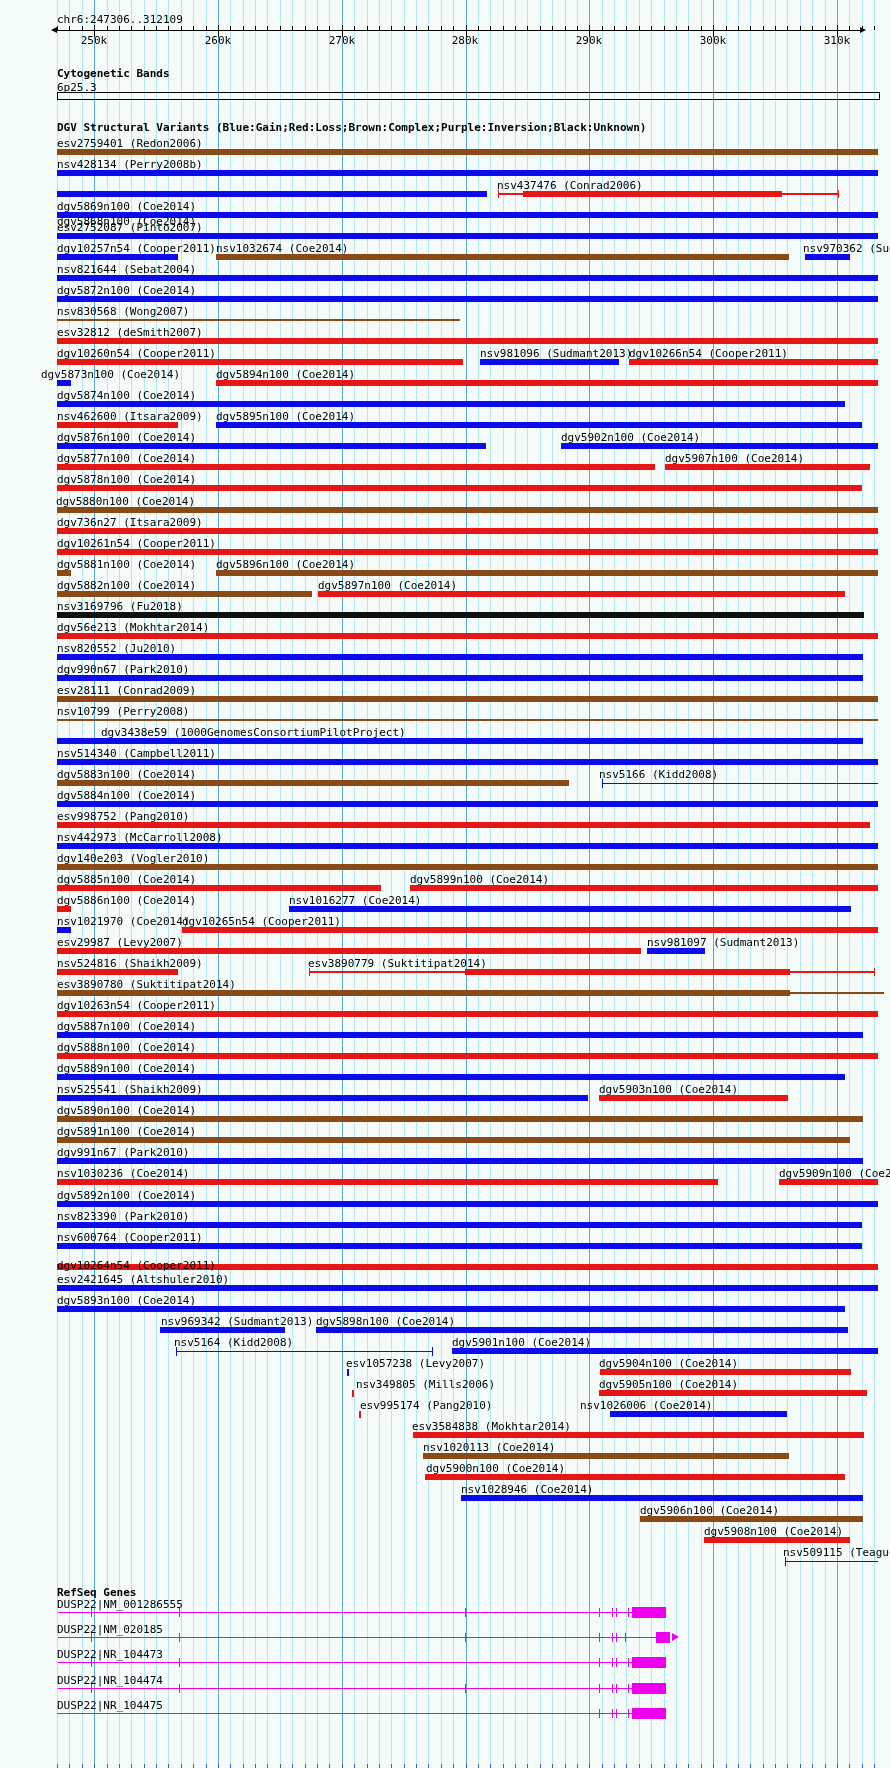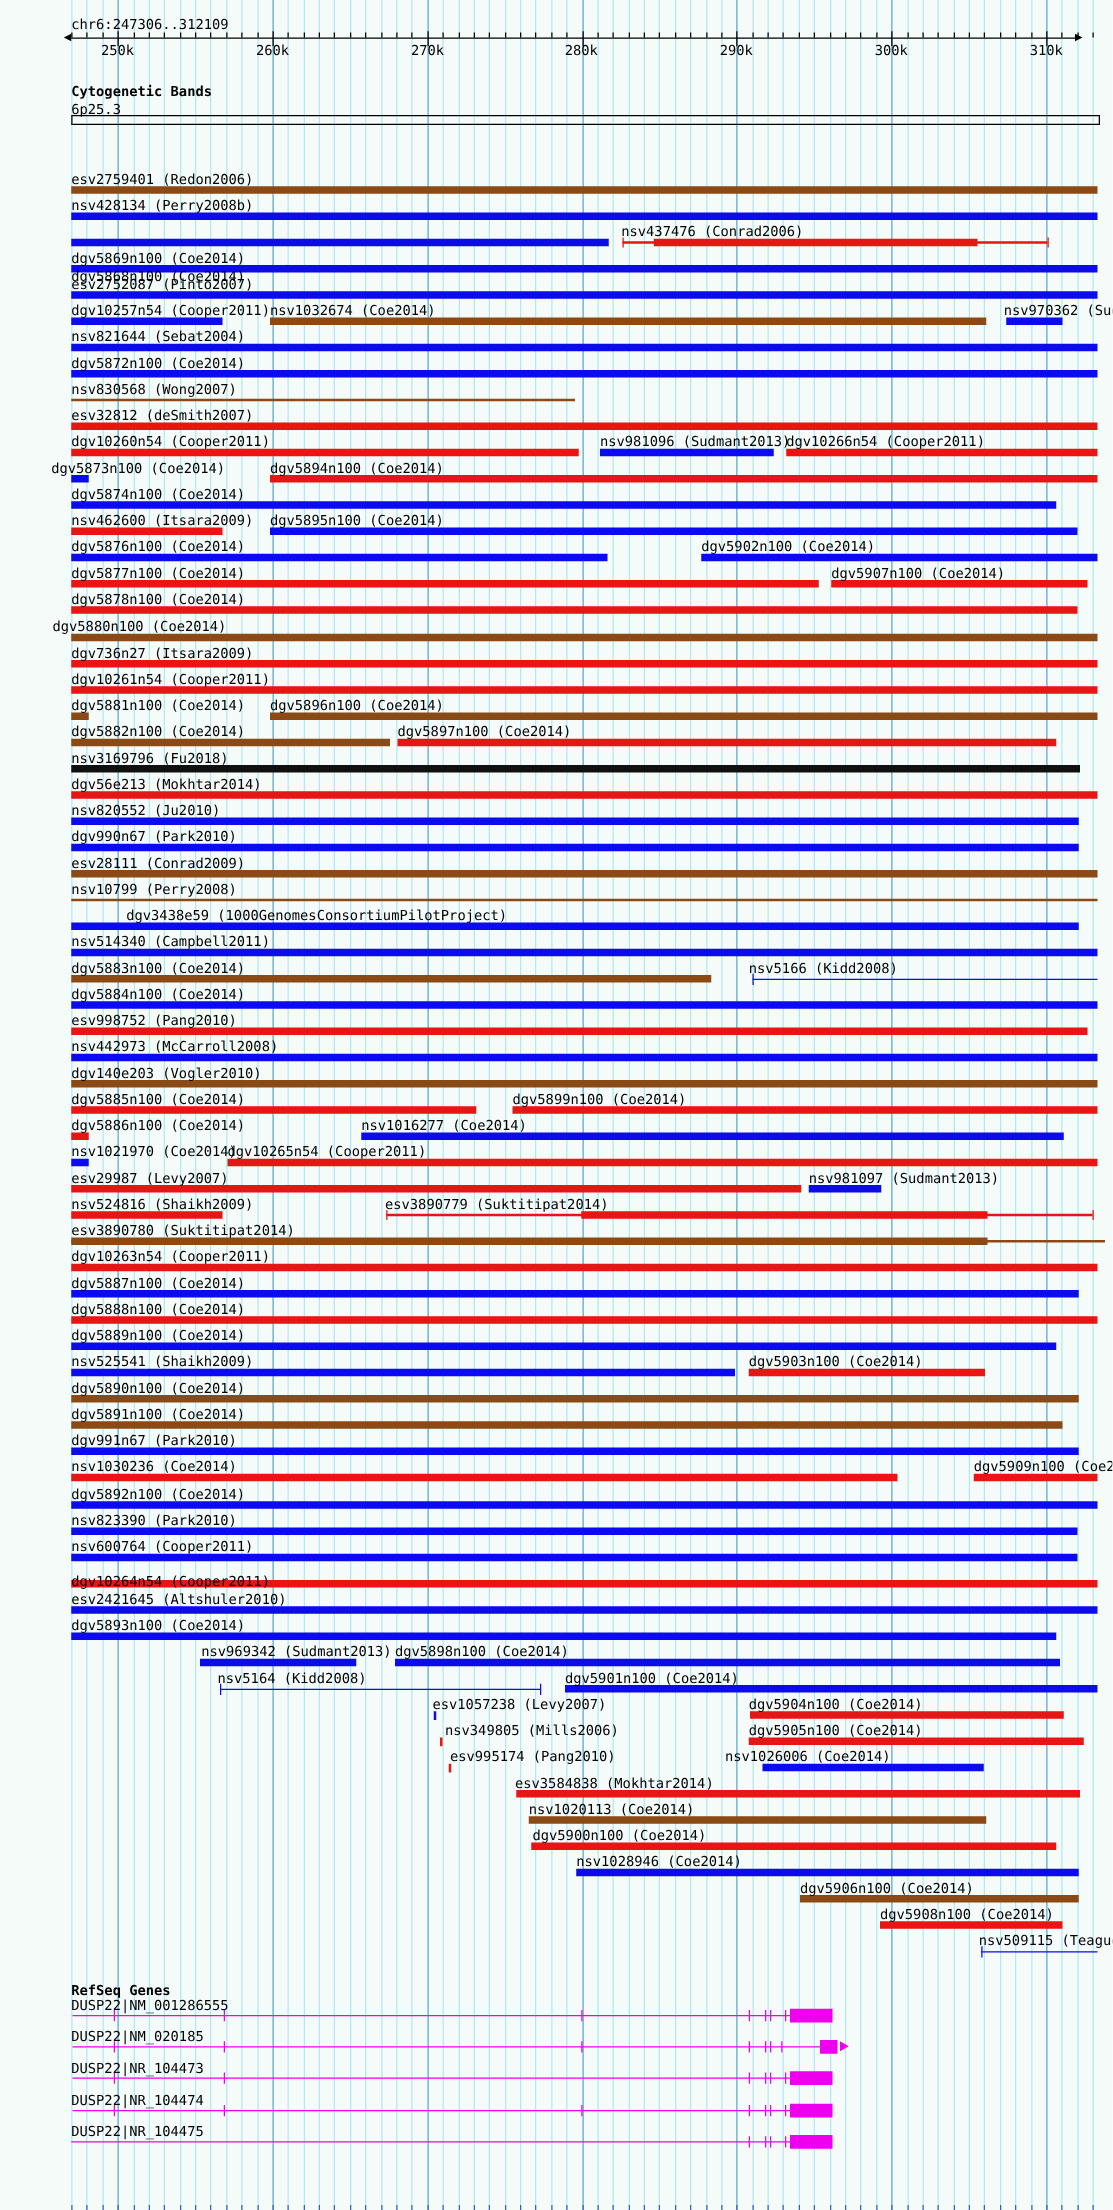--- a/index.html
+++ b/index.html
@@ -11,20 +11,21 @@
 </style>
 </head>
 <body>
 
 <div id="screen" style="background: rgb(244, 251, 248);">
   <div class="abs txt" style="left:57px;top:14px;">chr6:247306..312109</div>
   <div class="abs" id="ruler" style="z-index: 4;"></div>
   <div class="abs hdr" style="left:57px;top:68px;">Cytogenetic Bands</div>
   <div class="abs txt" style="left:57px;top:82px;">6p25.3</div>
   <div class="abs" style="left:57px;top:92px;width:821px;height:6px;border:1px solid #000;z-index:2;"></div>
+  <div class="abs hdr" style="left:57px;top:122px;">DGV Structural Variants (Blue:Gain;Red:Loss;Brown:Complex;Purple:Inversion;Black:Unknown)</div>
   <div class="abs hdr" style="left:57px;top:1587px;">RefSeq Genes</div>
 <div class="abs" style="left: 57px; top: 0px; width: 1px; height: 1768px; z-index: 0; background: rgb(181, 231, 238);"></div>
     <div class="abs" style="left: 57px; top: 1764px; width: 1px; height: 4px; z-index: 1; background: rgb(64, 96, 188);"></div>
     <div class="abs" style="left: 69px; top: 0px; width: 1px; height: 1768px; z-index: 0; background: rgb(181, 231, 238);"></div>
     <div class="abs" style="left: 69px; top: 1764px; width: 1px; height: 4px; z-index: 1; background: rgb(64, 96, 188);"></div>
     <div class="abs" style="left: 82px; top: 0px; width: 1px; height: 1768px; z-index: 0; background: rgb(181, 231, 238);"></div>
     <div class="abs" style="left: 82px; top: 1764px; width: 1px; height: 4px; z-index: 1; background: rgb(64, 96, 188);"></div>
     <div class="abs" style="left: 94px; top: 0px; width: 1px; height: 1768px; z-index: 0; background: rgb(88, 168, 204);"></div>
     <div class="abs" style="left: 94px; top: 1764px; width: 1px; height: 4px; z-index: 1; background: rgb(64, 96, 188);"></div>
     <div class="abs" style="left: 107px; top: 0px; width: 1px; height: 1768px; z-index: 0; background: rgb(181, 231, 238);"></div>
@@ -278,21 +279,21 @@
     <div class="abs" style="left: 57px; top: 432px; white-space: nowrap; z-index: 3;">dgv5876n100 (Coe2014)</div>
     <div class="abs" style="left: 57px; top: 443px; width: 429px; height: 6px; background: rgb(11, 11, 238); z-index: 2;"></div>
     <div class="abs" style="left: 561px; top: 432px; white-space: nowrap; z-index: 3;">dgv5902n100 (Coe2014)</div>
     <div class="abs" style="left: 561px; top: 443px; width: 317px; height: 6px; background: rgb(11, 11, 238); z-index: 2;"></div>
     <div class="abs" style="left: 57px; top: 453px; white-space: nowrap; z-index: 3;">dgv5877n100 (Coe2014)</div>
     <div class="abs" style="left: 57px; top: 464px; width: 598px; height: 6px; background: rgb(232, 21, 21); z-index: 2;"></div>
     <div class="abs" style="left: 665px; top: 453px; white-space: nowrap; z-index: 3;">dgv5907n100 (Coe2014)</div>
     <div class="abs" style="left: 665px; top: 464px; width: 205px; height: 6px; background: rgb(232, 21, 21); z-index: 2;"></div>
     <div class="abs" style="left: 57px; top: 474px; white-space: nowrap; z-index: 3;">dgv5878n100 (Coe2014)</div>
     <div class="abs" style="left: 57px; top: 485px; width: 805px; height: 6px; background: rgb(232, 21, 21); z-index: 2;"></div>
-    <div class="abs" style="left: 42px; top: 496px; white-space: nowrap; z-index: 3;">dgv5880n100 (Coe2014)</div>
+    <div class="abs" style="left: 56px; top: 496px; white-space: nowrap; z-index: 3;">dgv5880n100 (Coe2014)</div>
     <div class="abs" style="left: 57px; top: 507px; width: 821px; height: 6px; background: rgb(139, 74, 21); z-index: 2;"></div>
     <div class="abs" style="left: 57px; top: 517px; white-space: nowrap; z-index: 3;">dgv736n27 (Itsara2009)</div>
     <div class="abs" style="left: 57px; top: 528px; width: 821px; height: 6px; background: rgb(232, 21, 21); z-index: 2;"></div>
     <div class="abs" style="left: 57px; top: 538px; white-space: nowrap; z-index: 3;">dgv10261n54 (Cooper2011)</div>
     <div class="abs" style="left: 57px; top: 549px; width: 821px; height: 6px; background: rgb(232, 21, 21); z-index: 2;"></div>
     <div class="abs" style="left: 57px; top: 559px; white-space: nowrap; z-index: 3;">dgv5881n100 (Coe2014)</div>
     <div class="abs" style="left: 57px; top: 570px; width: 14px; height: 6px; background: rgb(139, 74, 21); z-index: 2;"></div>
     <div class="abs" style="left: 216px; top: 559px; white-space: nowrap; z-index: 3;">dgv5896n100 (Coe2014)</div>
     <div class="abs" style="left: 216px; top: 570px; width: 662px; height: 6px; background: rgb(139, 74, 21); z-index: 2;"></div>
     <div class="abs" style="left: 57px; top: 580px; white-space: nowrap; z-index: 3;">dgv5882n100 (Coe2014)</div>

